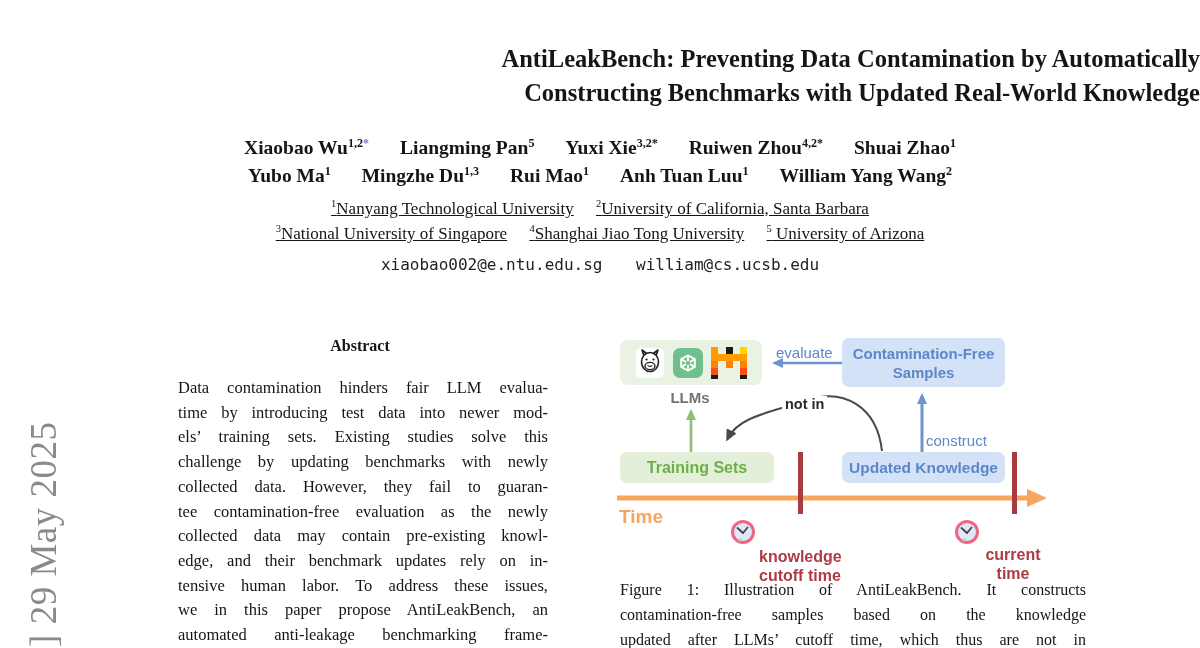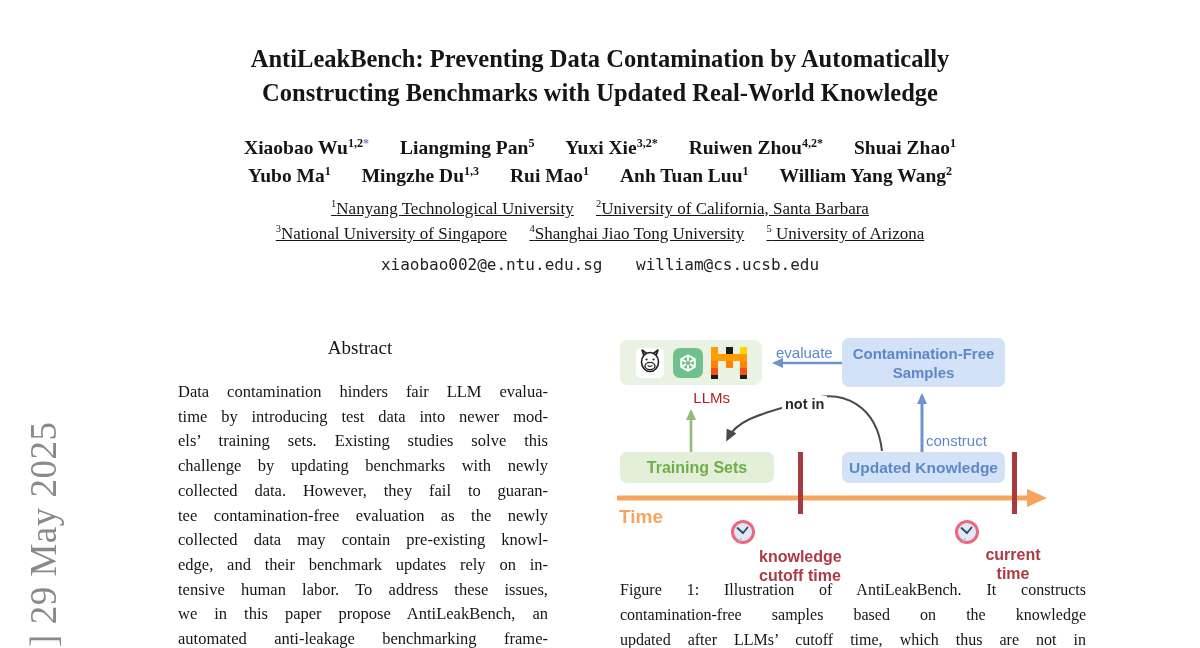--- a/index.html
+++ b/index.html
@@ -6,54 +6,54 @@
   .page{position:relative;width:1200px;height:648px;background:#ffffff;overflow:hidden;
         font-family:"Liberation Serif",serif;color:#151515;}
 
   
   .watermark{position:absolute;left:22px;top:670px;transform:rotate(-90deg);
              transform-origin:0 0;white-space:nowrap;font-size:37px;letter-spacing:.5px;
              color:#8a8a8a;font-family:"Liberation Serif",serif;}
 
   
   .header{position:absolute;left:0;top:0;width:1200px;text-align:center;padding-left:14px;box-sizing:border-box;}
-  .title{position:absolute;left:0;right:0;font-weight:bold;font-size:24.5px;line-height:34px;}
+  .title{position:absolute;left:0;right:0;font-weight:bold;font-size:24.5px;line-height:34px;text-align:right;}
   .t1{top:42px;} .t2{top:76px;}
   .authors{position:absolute;left:0;right:0;font-weight:bold;font-size:19.5px;}
   .a1{top:137px;} .a2{top:165px;}
   .author{display:inline-block;margin:0 13px;white-space:nowrap;}
   sup{font-size:.62em;line-height:0;}
   .star-blue{color:#7b7bc8;}
   .affils{position:absolute;left:0;right:0;font-size:17px;}
   .f1{top:199px;} .f2{top:224px;}
   .affil{display:inline-block;margin:0 9px;white-space:nowrap;text-decoration:underline;}
   .emails{position:absolute;left:0;right:0;top:255px;font-family:"DejaVu Sans Mono","Liberation Mono",monospace;
           font-size:16px;color:#222;}
   .email{display:inline-block;margin:0 12px;}
 
   
   .abstract-col{position:absolute;left:170px;top:337px;width:380px;}
-  .abstract-head{text-align:center;font-weight:normal;font-size:19px;}
+  .abstract-head{text-align:center;font-weight:bold;font-size:16px;}
   .abstract-body{margin-top:21px;padding-left:8px;width:370px;font-size:16.5px;line-height:24.7px;}
   .abs-line{text-align:justify;text-align-last:justify;white-space:normal;}
 
   
   .figure{position:absolute;left:0;top:0;font-family:"Liberation Sans",sans-serif;}
   .fig-svg{position:absolute;left:615px;top:330px;}
   .box{position:absolute;border-radius:7px;text-align:center;font-weight:bold;}
   .icons-box{left:620px;top:340px;width:142px;height:45px;background:#e9f2e3;border-radius:8px;
              display:flex;align-items:center;justify-content:center;gap:8px;}
   .cfs-box{left:842px;top:338px;width:163px;height:49px;background:#d3e2f6;color:#5c88c9;
            font-size:15px;line-height:19px;padding-top:6px;box-sizing:border-box;}
   .train-box{left:620px;top:452px;width:154px;height:31px;background:#e3efd9;color:#6fae49;
              font-size:16px;line-height:31px;}
   .upd-box{left:842px;top:452px;width:163px;height:31px;background:#d3e2f6;color:#5c88c9;
            font-size:15.5px;line-height:31px;}
   .lbl{position:absolute;white-space:nowrap;}
-  .llms-lbl{left:650px;top:389px;width:80px;text-align:right;color:#b91c1c;font-weight:400;font-size:15px;}
+  .llms-lbl{left:650px;top:389px;width:80px;text-align:center;color:#737373;font-weight:700;font-size:15px;}
   .eval-lbl{left:776px;top:344px;color:#5c88c9;font-size:15px;}
   .constr-lbl{left:926px;top:432px;color:#5c88c9;font-size:15px;}
   .notin-lbl{left:782px;top:396px;color:#2a2a2a;font-weight:bold;font-size:14.5px;background:#fff;padding:0 3px;}
   .time-lbl{left:619px;top:506px;color:#f7a55e;font-weight:bold;font-size:19px;}
   .redlbl{color:#ad3a44;font-weight:600;font-size:16px;line-height:19px;margin-top:32px;}
   .cutoff-lbl{left:759px;top:515px;}
   .current-lbl{left:978px;top:513px;width:70px;text-align:center;white-space:normal;}
 
   
   .mistral{position:relative;width:36px;height:32px;}

